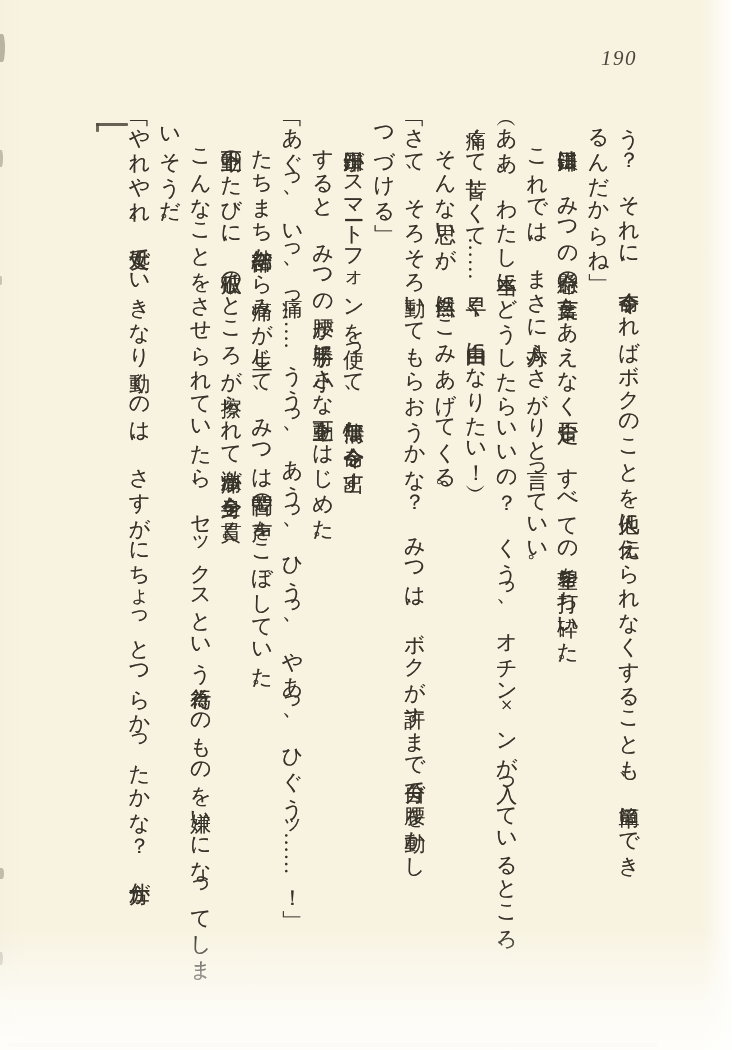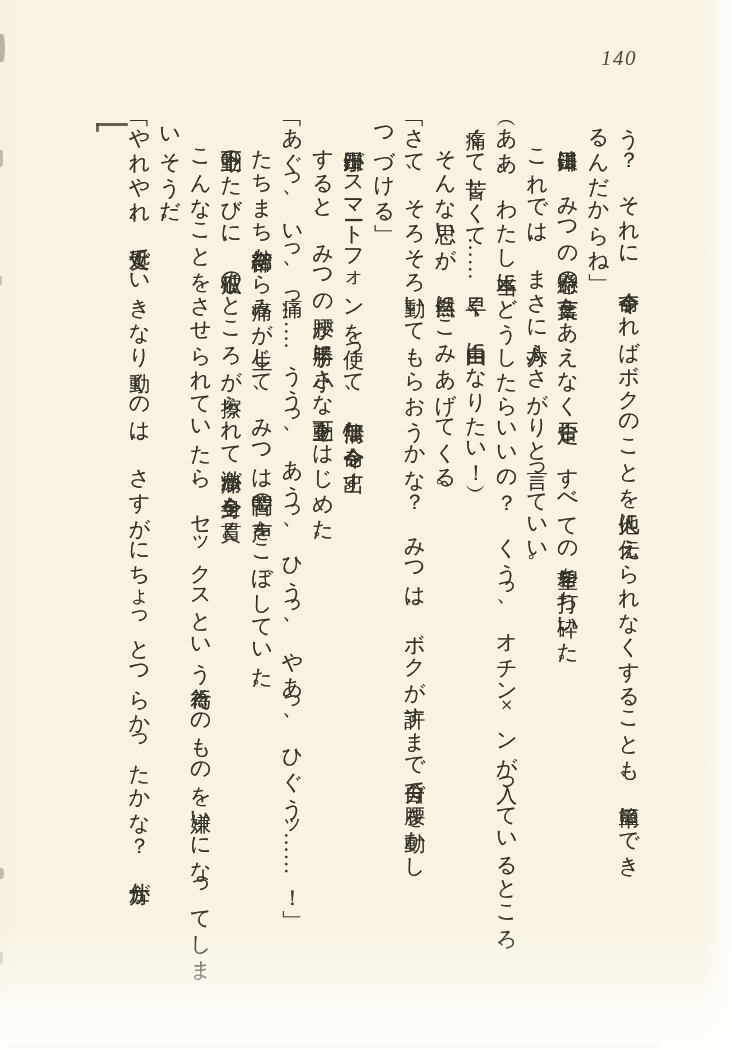--- a/index.html
+++ b/index.html
@@ -68,21 +68,21 @@
   #bottom-edge-line {
     left: 8px; bottom: 3px; width: 650px; height: 4px;
     background: #a8a294; opacity: .45; border-radius: 2px;
   }
 </style>
 </head>
 <body>
 
 <div id="page">
 
-  <div id="page-number">140</div>
+  <div id="page-number">190</div>
 
   <div id="text-block">
     <div class="text-line">う？　それに、命令すればボクのことを他人に伝えられなくすることも、簡単にでき</div>
     <div class="text-line">るんだからね」</div>
     <div class="text-line">　鎌田は、みつの懸命の言葉をあえなく否定し、すべての希望を打ち砕いた。</div>
     <div class="text-line">　これでは、まさに八方ふさがりと言っていい。</div>
     <div class="text-line">（ああ、わたし本当にどうしたらいいの？　くうっ、オチン×ンが入っているところ、</div>
     <div class="text-line">痛くて苦しくて……早く、自由になりたい！）</div>
     <div class="text-line">　そんな思いが、自然にこみあげてくる。</div>
     <div class="text-line">「さて、そろそろ動いてもらおうかな？　みつは、ボクが許すまで自分で腰を動かし</div>

